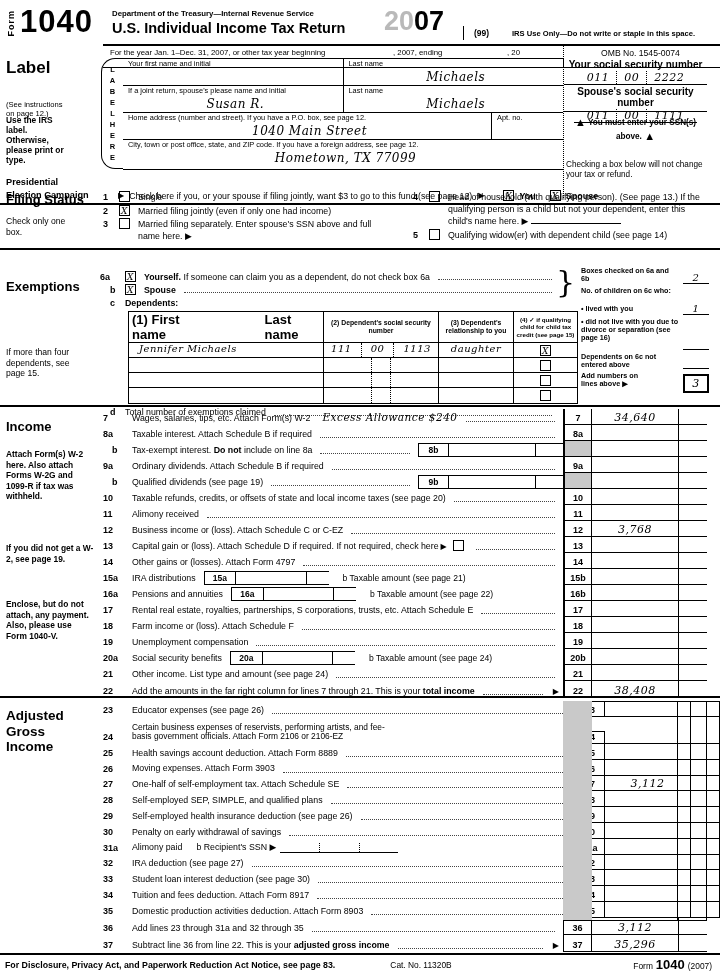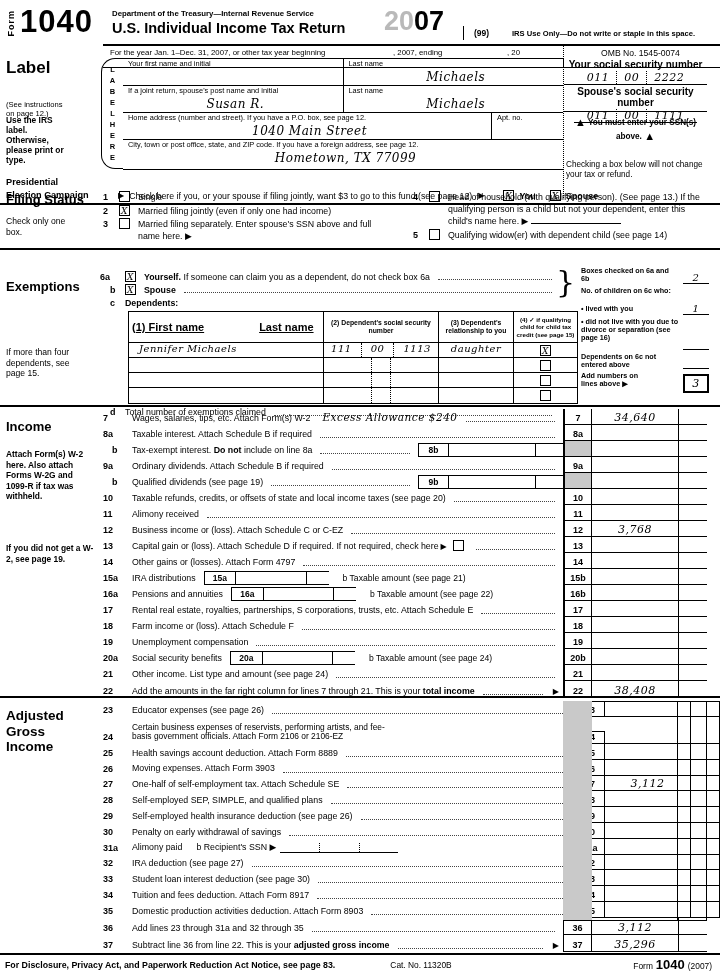--- a/index.html
+++ b/index.html
@@ -77,21 +77,21 @@
   .uline { display:inline-block; width:90px; border-bottom:1px solid #000; height:9px; }
   
   #exemp { position:absolute; top:267px; left:0; width:720px; height:140px; border-bottom:2.5px solid #000; }
   .ex-row { display:flex; align-items:center; padding-left:100px; }
   .ex-num { width:25px; font-weight:bold; flex:0 0 auto; }
   .ex-cb { margin-right:8px; }
   .lead { flex:1; border-bottom:1px dotted #444; margin:0 8px 3px 8px; height:1px; align-self:flex-end; }
   .brace { position:absolute; left:556px; top:-3px; font-size:30px; font-weight:300; font-family:"DejaVu Serif",serif; }
   .dep-table { margin:2px 0 0 128px; width:450px; border:1px solid #000; }
   .dt-h { display:flex; height:31px; border-bottom:1px solid #000; font-weight:bold; }
-  .dt-c1h { flex:0 0 194px; display:flex; align-items:center; padding:0 0 1px 3px; font-size:11px;text-decoration:underline; }
+  .dt-c1h { flex:0 0 194px; display:flex; align-items:center; padding:0 0 1px 3px; font-size:13px; }
   .dt-c1h .h1b { margin-left:55px; }
   .dt-c2h { flex:0 0 115px; border-left:1px solid #000; font-size:6.8px; text-align:center;
             display:flex; align-items:center; justify-content:center; line-height:1.2; }
   .dt-c3h { flex:0 0 75px; border-left:1px solid #000; font-size:6.8px; text-align:center;
             display:flex; align-items:center; justify-content:center; line-height:1.2; }
   .dt-c4h { flex:1; border-left:1px solid #000; font-size:6.2px; text-align:center;
             display:flex; align-items:center; justify-content:center; line-height:1.15; padding:0 1px; }
   .dt-r { display:flex; height:15px; border-bottom:1px solid #000; }
   .dt-r:last-child { border-bottom:none; }
   .dt-c1 { flex:0 0 194px; font-size:10px; padding-left:10px; }
@@ -197,21 +197,21 @@
         <div class="fcell">
           <span class="flabel">Your first name and initial</span>
         </div>
         <div class="fcell">
           <span class="flabel">Last name</span>
           <span class="fval hand">Michaels</span>
         </div>
       </div>
       <div class="frow">
         <div class="fcell">
-          <span class="flabel">If a joint return, spouse's post name and initial</span>
+          <span class="flabel">If a joint return, spouse's please name and initial</span>
           <span class="fval hand">Susan R.</span>
         </div>
         <div class="fcell">
           <span class="flabel">Last name</span>
           <span class="fval hand">Michaels</span>
         </div>
       </div>
       <div class="frow">
         <div class="fcell">
           <span class="flabel">Home address (number and street). If you have a P.O. box, see page 12.</span>
@@ -427,20 +427,24 @@
         <span style="display:inline-block; width:70px">Add numbers on lines above ▶</span>
         <span class="exr-box hand">3</span>
       </div>
     </div>
   </div>
 
   <div id="income">
     <div class="sec-h" style="top:12px">Income</div>
     <div class="side-note" style="top:42px">Attach Form(s) W-2 here. Also attach Forms W-2G and 1099-R if tax was withheld.</div>
     <div class="side-note" style="top:136px">If you did not get a W-2, see page 19.</div>
+    <div class="side-note" style="top:192px">
+      <span>Enclose, but do not attach, any payment. Also, please use</span>
+      <span>Form 1040-V.</span>
+    </div>
 
     <div class="irow">
       <span class="lnum">7</span>
       <span class="ltxt">Wages, salaries, tips, etc. Attach Form(s) W-2</span>
       <span class="hand note7">Excess Allowance $240</span>
       <span class="lead"></span>
       <span class="rt-n">7</span>
       <span class="rt-a hand">34,640</span>
       <span class="rt-c"></span>
     </div>

